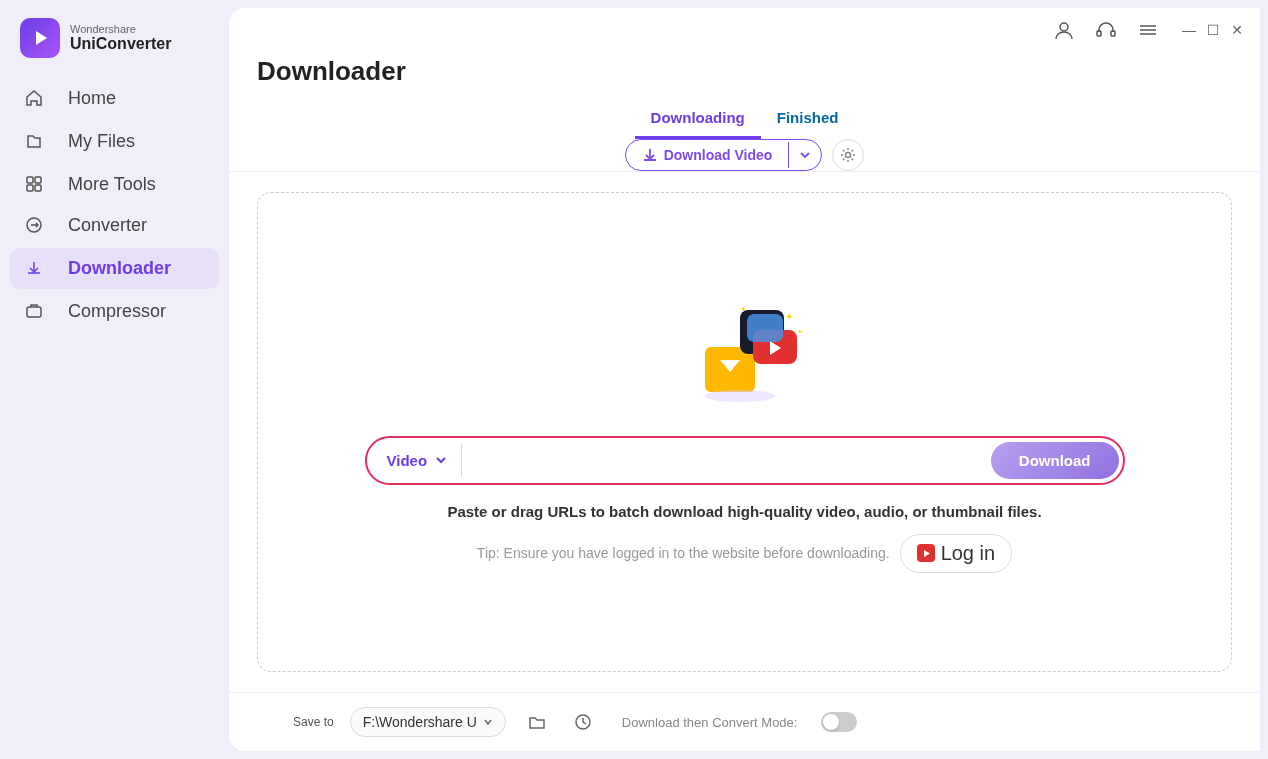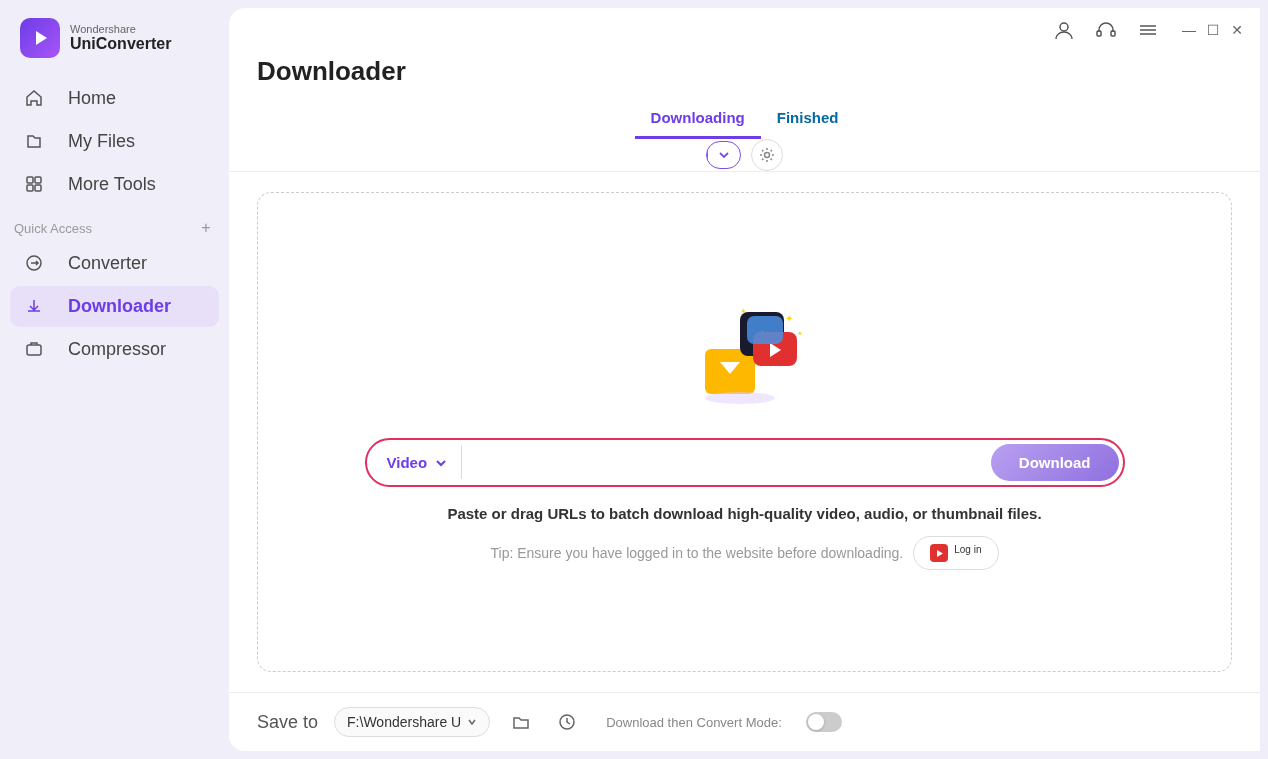--- a/index.html
+++ b/index.html
@@ -57,26 +57,26 @@
 
     
     .url-input-wrapper { width: 100%; max-width: 760px; border: 2px solid #e0d0ff; border-radius: 30px; padding: 4px; display: flex; align-items: center; margin-bottom: 18px; background: #fff; position: relative; }
     .url-input-wrapper.highlighted { border-color: #e03060; border-width: 2px; }
     .video-dropdown { display: flex; align-items: center; gap: 8px; padding: 8px 14px 8px 16px; border-right: 1.5px solid #e0d0ff; cursor: pointer; color: #6c3de8; font-weight: 700; font-size: 15px; border-radius: 24px 0 0 24px; }
     .url-input { flex: 1; border: none; outline: none; font-size: 14px; padding: 8px 12px; background: transparent; color: #888; }
     .download-btn { background: linear-gradient(135deg, #b8a0f0, #9070e0); color: white; border: none; border-radius: 24px; padding: 10px 28px; font-size: 15px; font-weight: 700; cursor: pointer; }
 
     .paste-hint { font-size: 15px; font-weight: 700; color: #333; text-align: center; margin-bottom: 14px; }
     .tip-row { display: flex; align-items: center; gap: 10px; font-size: 14px; color: #999; }
-    .yt-login-btn { display: flex; gap: 6px; padding: 7px 16px; border: 1.5px solid #ddd; border-radius: 20px; cursor: pointer; font-size: 10px; color: #333; background: white; font-weight: 500; }
+    .yt-login-btn { display: flex; align-items: center; gap: 6px; padding: 7px 16px; border: 1.5px solid #ddd; border-radius: 20px; cursor: pointer; font-size: 20px; color: #333; background: white; font-weight: 500; }
     .yt-icon { width: 18px; height: 18px; background: #e03030; border-radius: 4px; display: flex; align-items: center; justify-content: center; flex-shrink: 0; }
 
     
     .footer-bar { padding: 14px 28px; border-top: 1px solid #eee; display: flex; align-items: center; gap: 16px; background: #fff; }
-    .save-to-label { font-size: 18px; color: #555; font-weight: 500; }
+    .save-to-label { font-size: 12px; color: #555; font-weight: 500; margin-left: 36px; }
     .folder-dropdown { display: flex; align-items: center; gap: 6px; padding: 6px 12px; border: 1px solid #ddd; border-radius: 20px; cursor: pointer; font-size: 14px; color: #333; background: #fafafa; }
     .folder-icon-btn { width: 30px; height: 30px; display: flex; align-items: center; justify-content: center; cursor: pointer; color: #666; }
     .clock-icon-btn { width: 30px; height: 30px; display: flex; align-items: center; justify-content: center; cursor: pointer; color: #666; }
     .convert-mode-label { font-size: 13px; color: #888; margin-left: 8px; }
     .toggle { width: 36px; height: 20px; background: #ccc; border-radius: 10px; cursor: pointer; position: relative; display: flex; align-items: center; padding: 2px; margin-left: 8px; }
     .toggle-knob { width: 16px; height: 16px; background: white; border-radius: 50%; box-shadow: 0 1px 3px rgba(0,0,0,0.2); transition: transform 0.2s; }
   </style>
 </head>
 <body>
 
@@ -118,24 +118,20 @@
             <rect x="2" y="2" width="6" height="6" rx="1"></rect>
             <rect x="10" y="2" width="6" height="6" rx="1"></rect>
             <rect x="2" y="10" width="6" height="6" rx="1"></rect>
             <rect x="10" y="10" width="6" height="6" rx="1"></rect>
           </svg>
         </div>
         <span>More Tools</span>
       </div>
     </div>
 
-    <div class="sidebar-section-header">
-      <span>Quick Access</span>
-      <div class="add-btn">+</div>
-    </div>
 
     <div class="sidebar-nav">
       <div class="nav-item">
         <div class="nav-icon">
           <svg width="18" height="18" viewBox="0 0 18 18" fill="none" stroke="#555" stroke-width="1.5">
             <circle cx="9" cy="9" r="7"></circle>
             <path d="M6 9h6M11 7l2 2-2 2"></path>
           </svg>
         </div>
         <span>Converter</span>
@@ -200,20 +196,26 @@
       <div class="tabs">
         <div class="tab active">
           <span>Downloading</span>
         </div>
         <div class="tab">
           <span>Finished</span>
         </div>
       </div>
       <div class="tab-actions">
         <div class="download-video-btn">
+          <div class="download-video-main">
+            <svg width="16" height="16" viewBox="0 0 16 16" fill="none" stroke="#7c4de8" stroke-width="1.8">
+              <path d="M8 2v8M4 8l4 4 4-4M2 13h12"></path>
+            </svg>
+            <span>Download Video</span>
+          </div>
           <div class="download-video-arrow">
             <svg width="12" height="12" viewBox="0 0 12 12" fill="none" stroke="#7c4de8" stroke-width="1.8">
               <path d="M2 4l4 4 4-4"></path>
             </svg>
           </div>
         </div>
         <div class="settings-icon-btn">
           <svg width="16" height="16" viewBox="0 0 16 16" fill="none" stroke="#888" stroke-width="1.5">
             <circle cx="8" cy="8" r="2.5"></circle>
             <path d="M8 1v2M8 13v2M1 8h2M13 8h2M3 3l1.4 1.4M11.6 11.6L13 13M3 13l1.4-1.4M11.6 4.4L13 3"></path>

